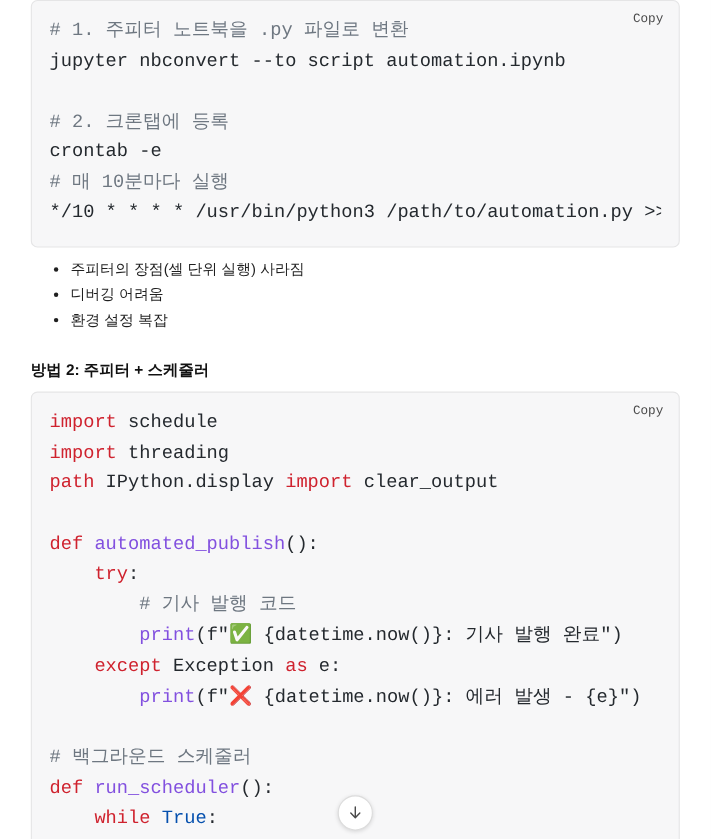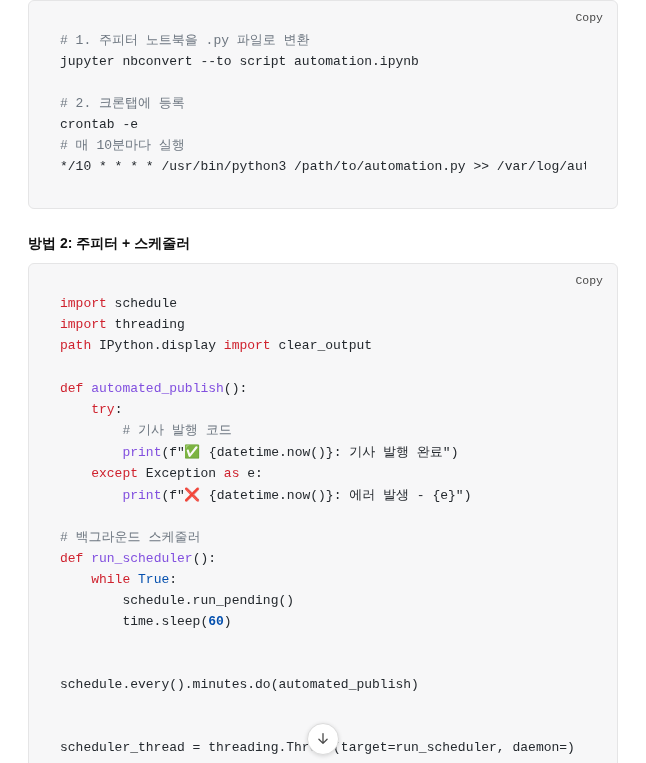--- a/index.html
+++ b/index.html
@@ -60,23 +60,23 @@
   .codeblock {
     position: relative;
     background: #f7f7f8;
     border: 1px solid #e5e5e6;
     border-radius: 6px;
     padding: 14px 16px 16px 16px;
     box-sizing: border-box;
     margin: 0;
   }
   .codeblock pre {
-    margin: 15px;
+    margin: 0;
     font-family: "Liberation Mono", "DejaVu Sans Mono", monospace;
-    font-size: 13px;
+    font-size: 17px;
     line-height: 1.62;
     color: #24292e;
     white-space: pre;
     overflow: hidden;
   }
   .copy-btn {
     position: absolute;
     top: 8px;
     right: 10px;
     font-size: 11.5px;
@@ -137,20 +137,25 @@
       <pre><span class="tok-com"># 1. 주피터 노트북을 .py 파일로 변환</span>
 jupyter nbconvert --to script automation.ipynb
 
 <span class="tok-com"># 2. 크론탭에 등록</span>
 crontab -e
 <span class="tok-com"># 매 10분마다 실행</span>
 */10 * * * * /usr/bin/python3 /path/to/automation.py &gt;&gt; /var/log/automation.log 2&gt;&amp;1</pre>
     </div>
 
 
+    <ul class="problem-list">
+      <li>주피터의 장점(셀 단위 실행) 사라짐</li>
+      <li>디버깅 어려움</li>
+      <li>환경 설정 복잡</li>
+    </ul>
 
     <h3 class="sub-title">방법 2: 주피터 + 스케줄러</h3>
 
     <div class="codeblock">
       <button class="copy-btn">Copy</button>
       <pre><span class="tok-kw">import</span> schedule
 <span class="tok-kw">import</span> threading
 <span class="tok-kw">path</span> IPython.display <span class="tok-kw">import</span> clear_output
 
 <span class="tok-kw">def</span> <span class="tok-fn">automated_publish</span>():

